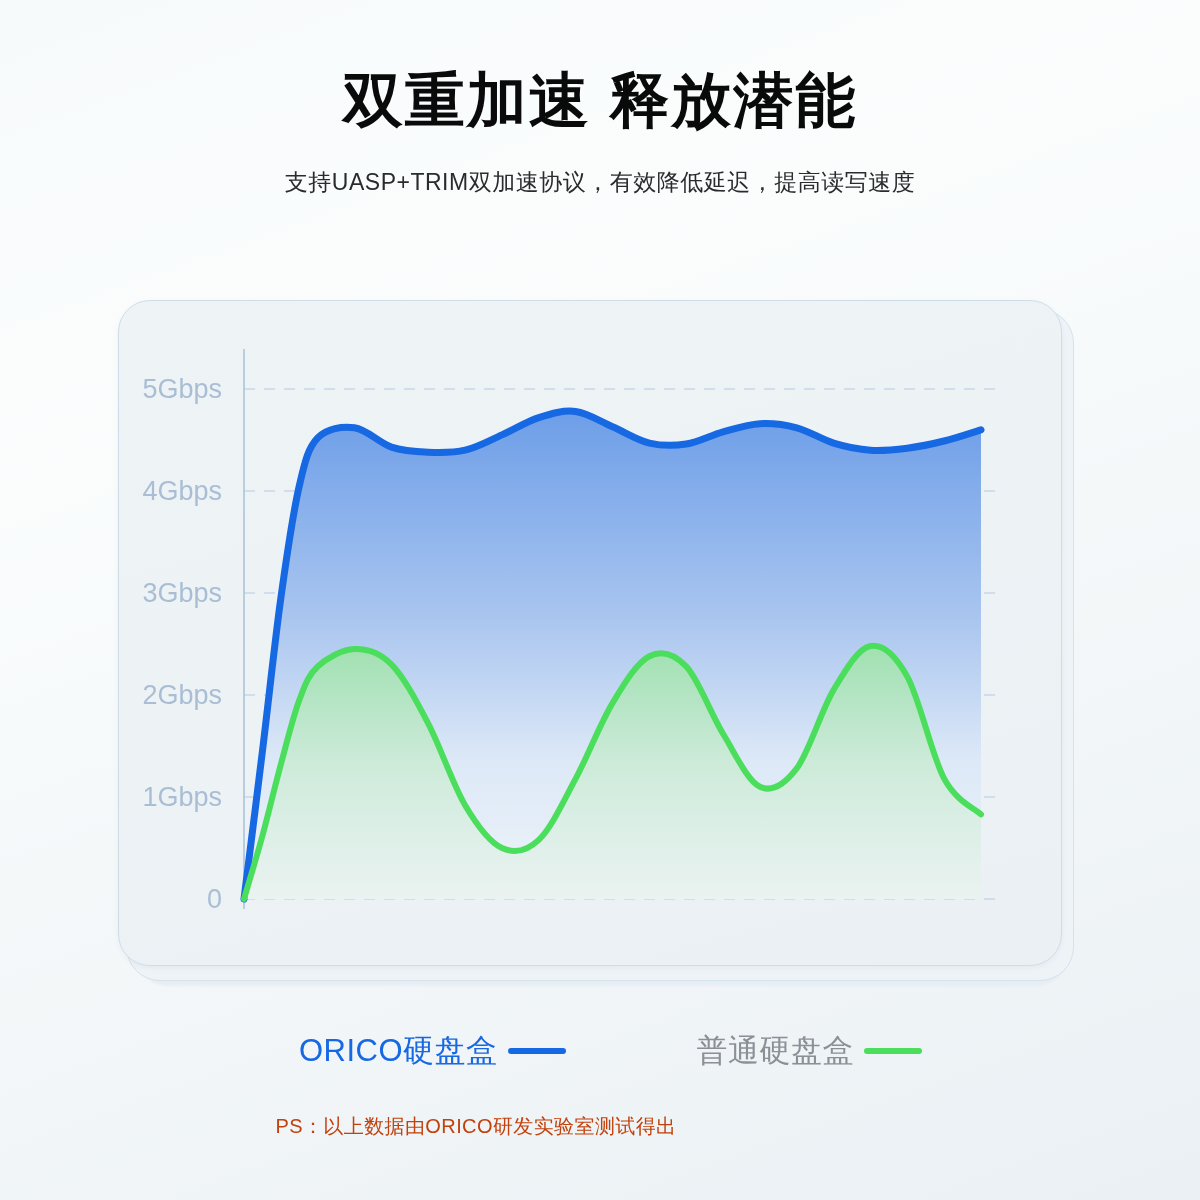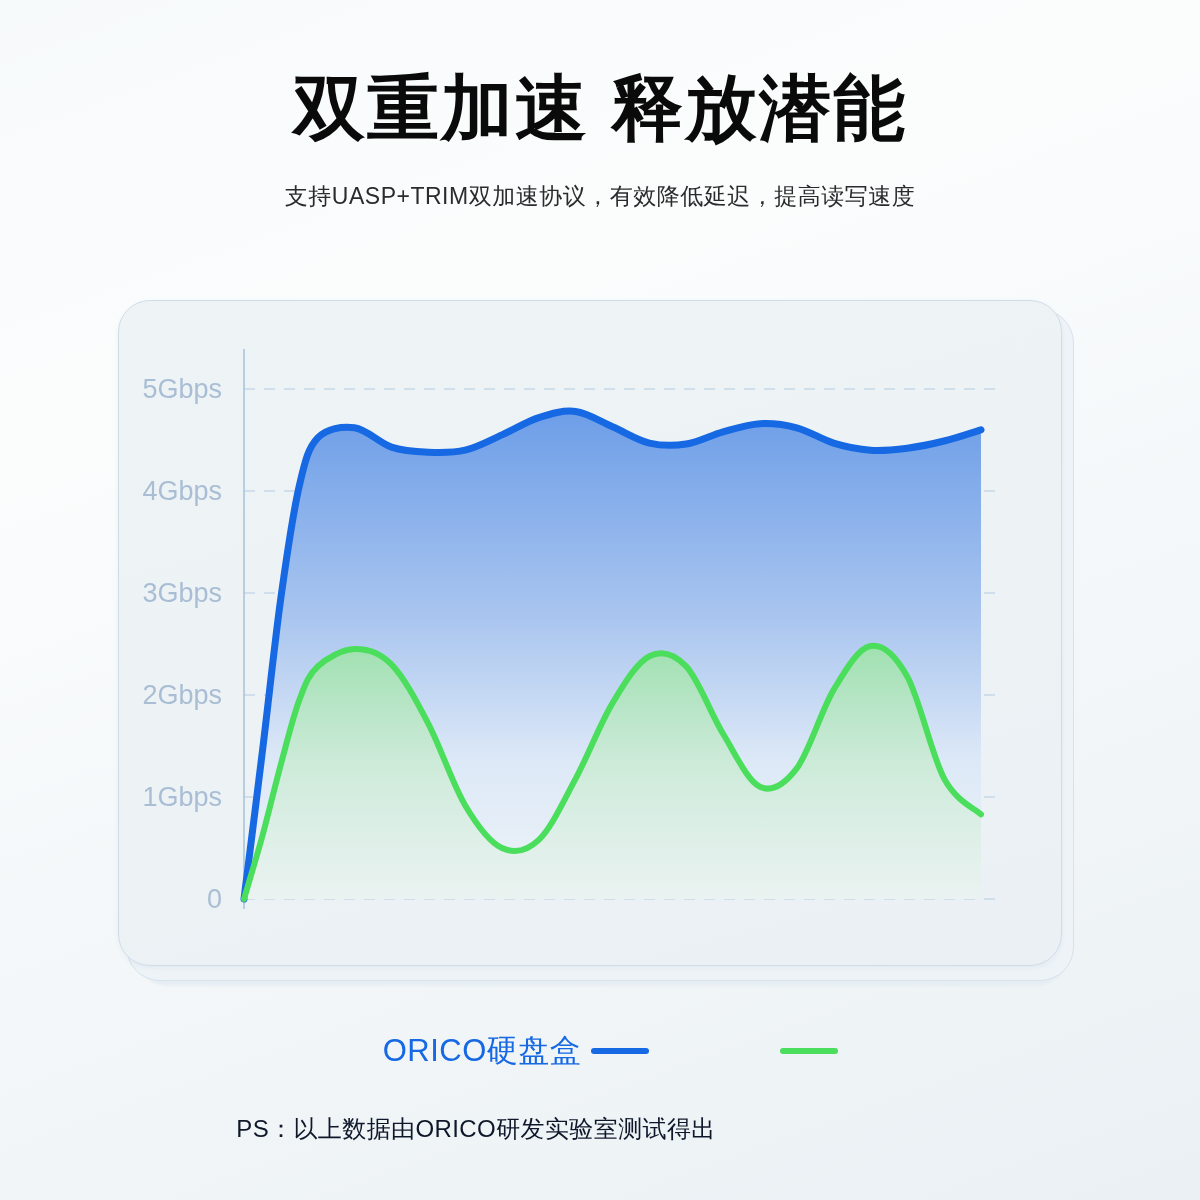--- a/index.html
+++ b/index.html
@@ -7,21 +7,21 @@
   body {
     font-family: "Liberation Sans", "DejaVu Sans", sans-serif;
     background: linear-gradient(160deg, #f7fafb 0%, #fbfdfd 28%, #f2f6f8 68%, #eaf0f4 100%);
     position: relative;
     overflow: hidden;
   }
 
   
   .header { width:1200px; padding-top:66px; text-align:center; }
   .title {
-    font-size:72px;
+    font-size:60px;
     font-weight:700;
     letter-spacing:2px;
     color:#0a0a0a;
     line-height:1.18;
     white-space:pre;
   }
   .subtitle {
     margin-top:30px;
     font-size:23px;
     font-weight:400;
@@ -81,22 +81,22 @@
   .legend-label { font-size:31px; letter-spacing:.5px; }
   .legend-label.blue  { color:#1668e3; }
   .legend-label.gray  { color:#8b9097; }
   .legend-swatch { width:58px; height:6px; border-radius:3px; display:block; }
 
   .footnote {
     position:absolute;
     left:0; top:1113px;
     width:952px;
     text-align:center;
-    font-size:24px;
-    color:#0f172a;
+    font-size:20px;
+    color:#c2410c;
     letter-spacing:.4px;
   }
 </style>
 </head>
 <body>
 
 <div class="header">
   <div class="title">双重加速 释放潜能</div>
   <div class="subtitle">支持UASP+TRIM双加速协议，有效降低延迟，提高读写速度</div>
 </div>
@@ -139,17 +139,18 @@
       </svg>
   </div>
 </div>
 
 <div class="legend">
   <div class="legend-item">
     <span class="legend-label blue">ORICO硬盘盒</span>
     <span class="legend-swatch" style="background:#1668e3"></span>
   </div>
   <div class="legend-item">
+    <span class="legend-label gray">普通硬盘盒</span>
     <span class="legend-swatch" style="background:#4ade5c"></span>
   </div>
 </div>
 
 <div class="footnote">PS：以上数据由ORICO研发实验室测试得出</div>
 
 </body></html>

